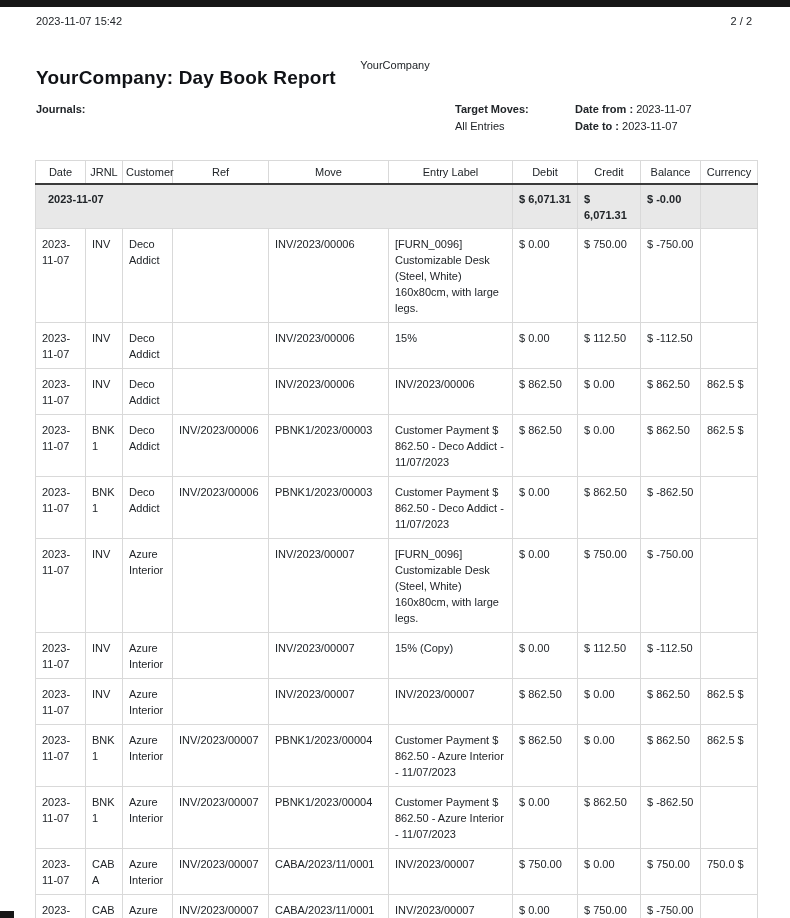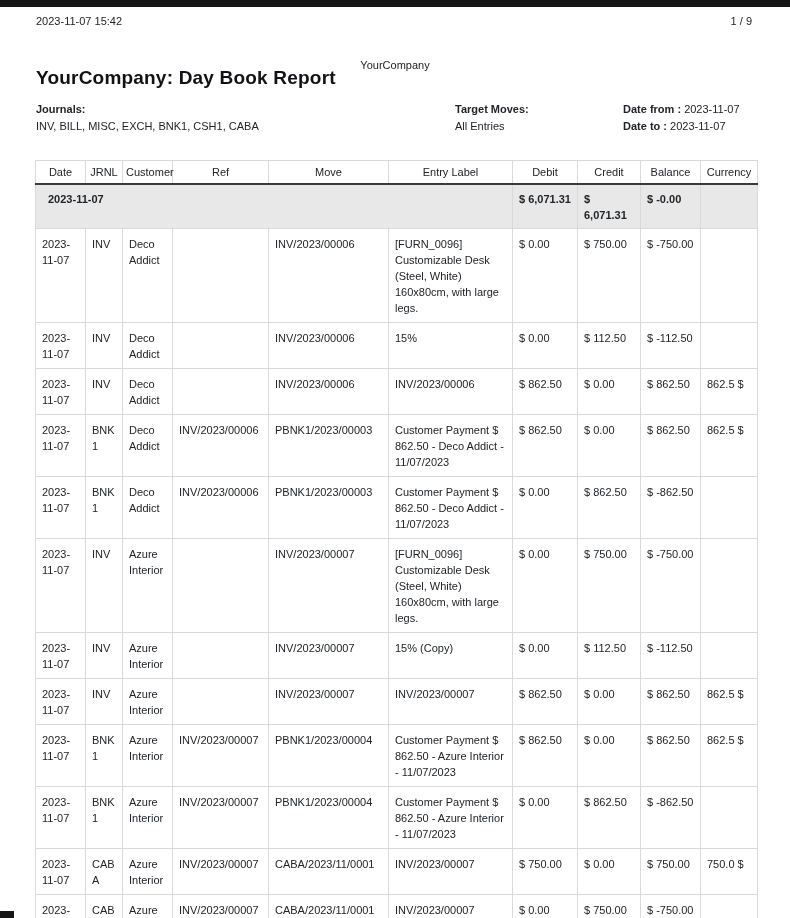--- a/index.html
+++ b/index.html
@@ -22,21 +22,21 @@
   .title {
     margin: 40px 0 0 36px; font-size: 19px; font-weight: 700; color: #101216;
     letter-spacing: 0.2px;
   }
 
   .filters { display: flex; margin: 12px 36px 0 36px; font-size: 11px; line-height: 17px; }
   .f-journals { flex: 0 0 419px; }
   .f-target   { flex: 0 0 120px; }
   .f-dates    { flex: 1 1 auto; }
   .f-label    { font-weight: 700; }
-  .f-line .f-label { display: inline; margin-left: 48px; }
+  .f-line .f-label { display: inline; }
 
   table.daybook {
     margin: 25px 0 0 35px; width: 722px;
     border-collapse: collapse; table-layout: fixed;
     font-size: 11px; line-height: 16px;
   }
   .daybook th {
     border: 1px solid #d9d9d9; border-bottom: 2px solid #3a3a3a;
     padding: 3px 3px; text-align: center; font-weight: 400; color: #212529;
   }
@@ -50,29 +50,28 @@
   .daybook tr.group-row td.g-date { padding-left: 12px; }
 </style>
 </head>
 <body>
 
 <div class="edge-top"></div>
 
 <div class="pdf-header">
   <span class="mid">YourCompany</span>
   <span class="left">2023-11-07 15:42</span>
-  <span class="right">1 / 9</span>
+  <span class="right">2 / 2</span>
 </div>
 
 <h1 class="title">YourCompany: Day Book Report</h1>
 
 <div class="filters">
   <div class="f-journals">
     <div class="f-label">Journals:</div>
-    <div class="f-value">INV, BILL, MISC, EXCH, BNK1, CSH1, CABA</div>
   </div>
   <div class="f-target">
     <div class="f-label">Target Moves:</div>
     <div class="f-value">All Entries</div>
   </div>
   <div class="f-dates">
     <div class="f-line"><span class="f-label">Date from :</span> <span>2023-11-07</span></div>
     <div class="f-line"><span class="f-label">Date to :</span> <span>2023-11-07</span></div>
   </div>
 </div>

